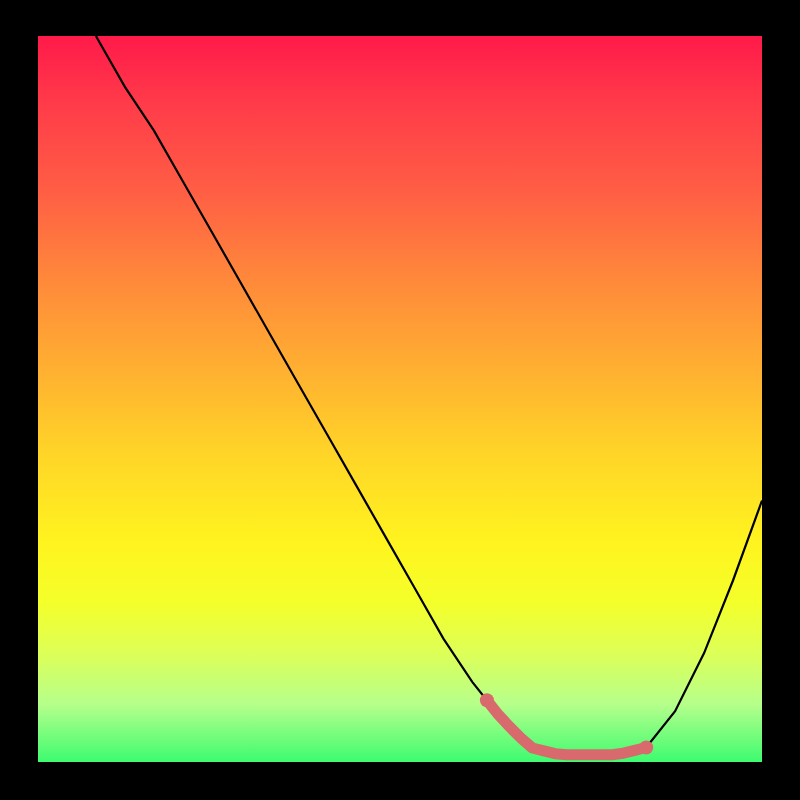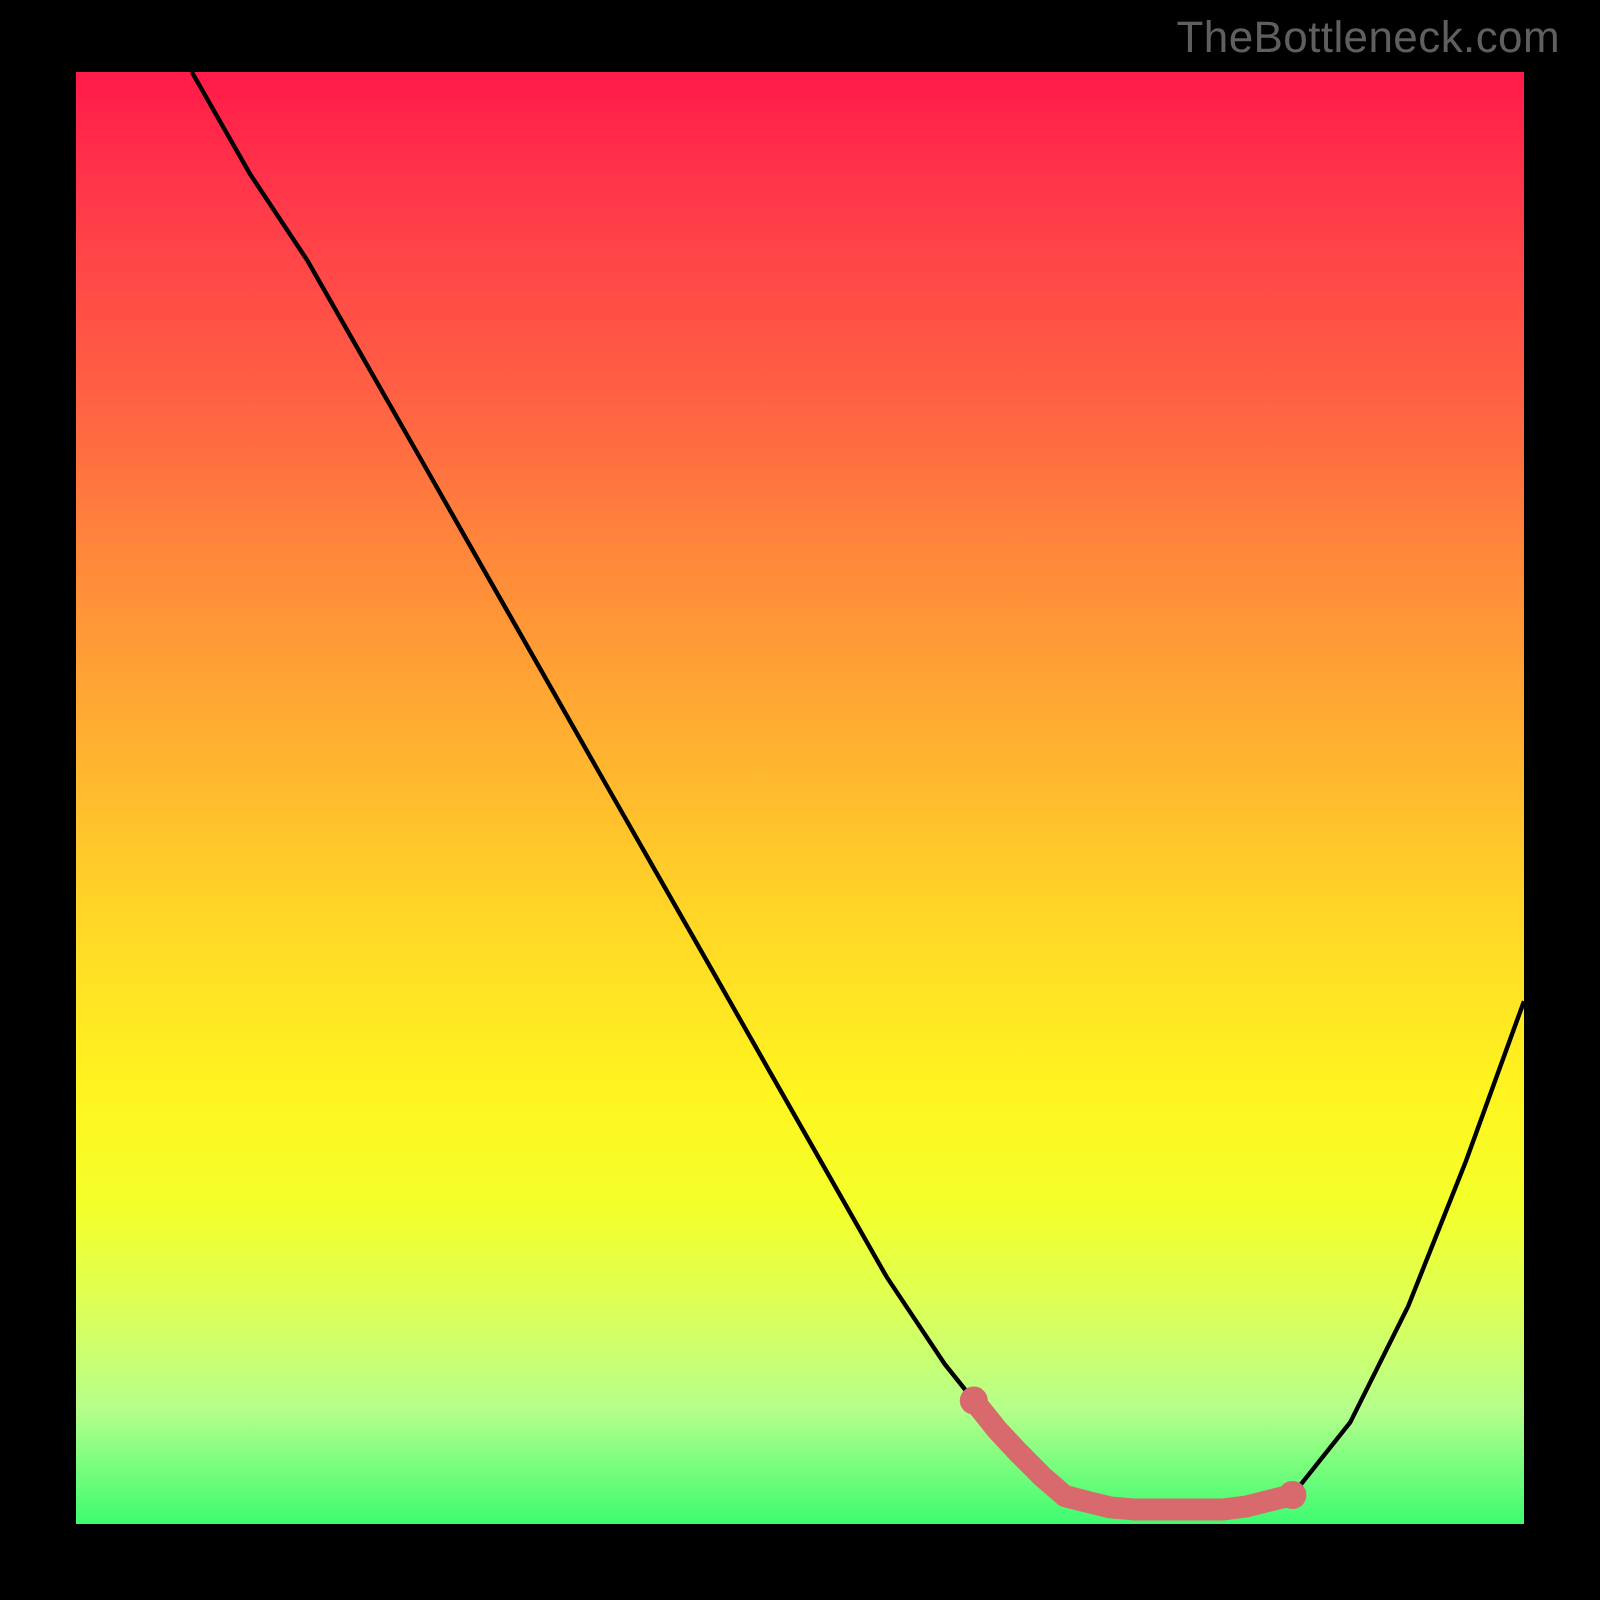--- a/index.html
+++ b/index.html
@@ -69,21 +69,20 @@
   }
   .curve circle.marker {
     fill: #d86a6d;
   }
 </style>
 </head>
 <body>
 
 <div class="frame">
 
-  <div class="attribution">TheBottleneck.com</div>
 
   <div class="plot-area">
     <svg class="curve" viewBox="0 0 724 726" preserveAspectRatio="none">
       <path class="main" d="M57.9 0.0 L86.9 50.8 L115.8 94.4 L144.8 145.2 L173.8 196.0 L202.7 246.8 L231.7 297.7 L260.6 348.5 L289.6 399.3 L318.6 450.1 L347.5 500.9 L376.5 551.8 L405.4 602.6 L434.4 646.1 L463.4 682.4 L492.3 711.5 L521.3 718.7 L550.2 718.7 L579.2 718.7 L608.2 711.5 L637.1 675.2 L666.1 617.1 L695.0 544.5 L724.0 464.6"></path>
       <path class="highlight" d="M448.9 664.3 L460.3 678.6 L471.6 690.7 L483.0 702.1 L494.4 712.0 L505.8 714.9 L517.1 717.7 L528.5 718.7 L539.9 718.7 L551.3 718.7 L562.7 718.7 L574.0 718.7 L585.4 717.2 L596.8 714.3 L608.2 711.5"></path>
       <circle class="marker" r="7" cx="448.9" cy="664.3"></circle>
       <circle class="marker" r="7" cx="608.2" cy="711.5"></circle>
     </svg>
   </div>
 

